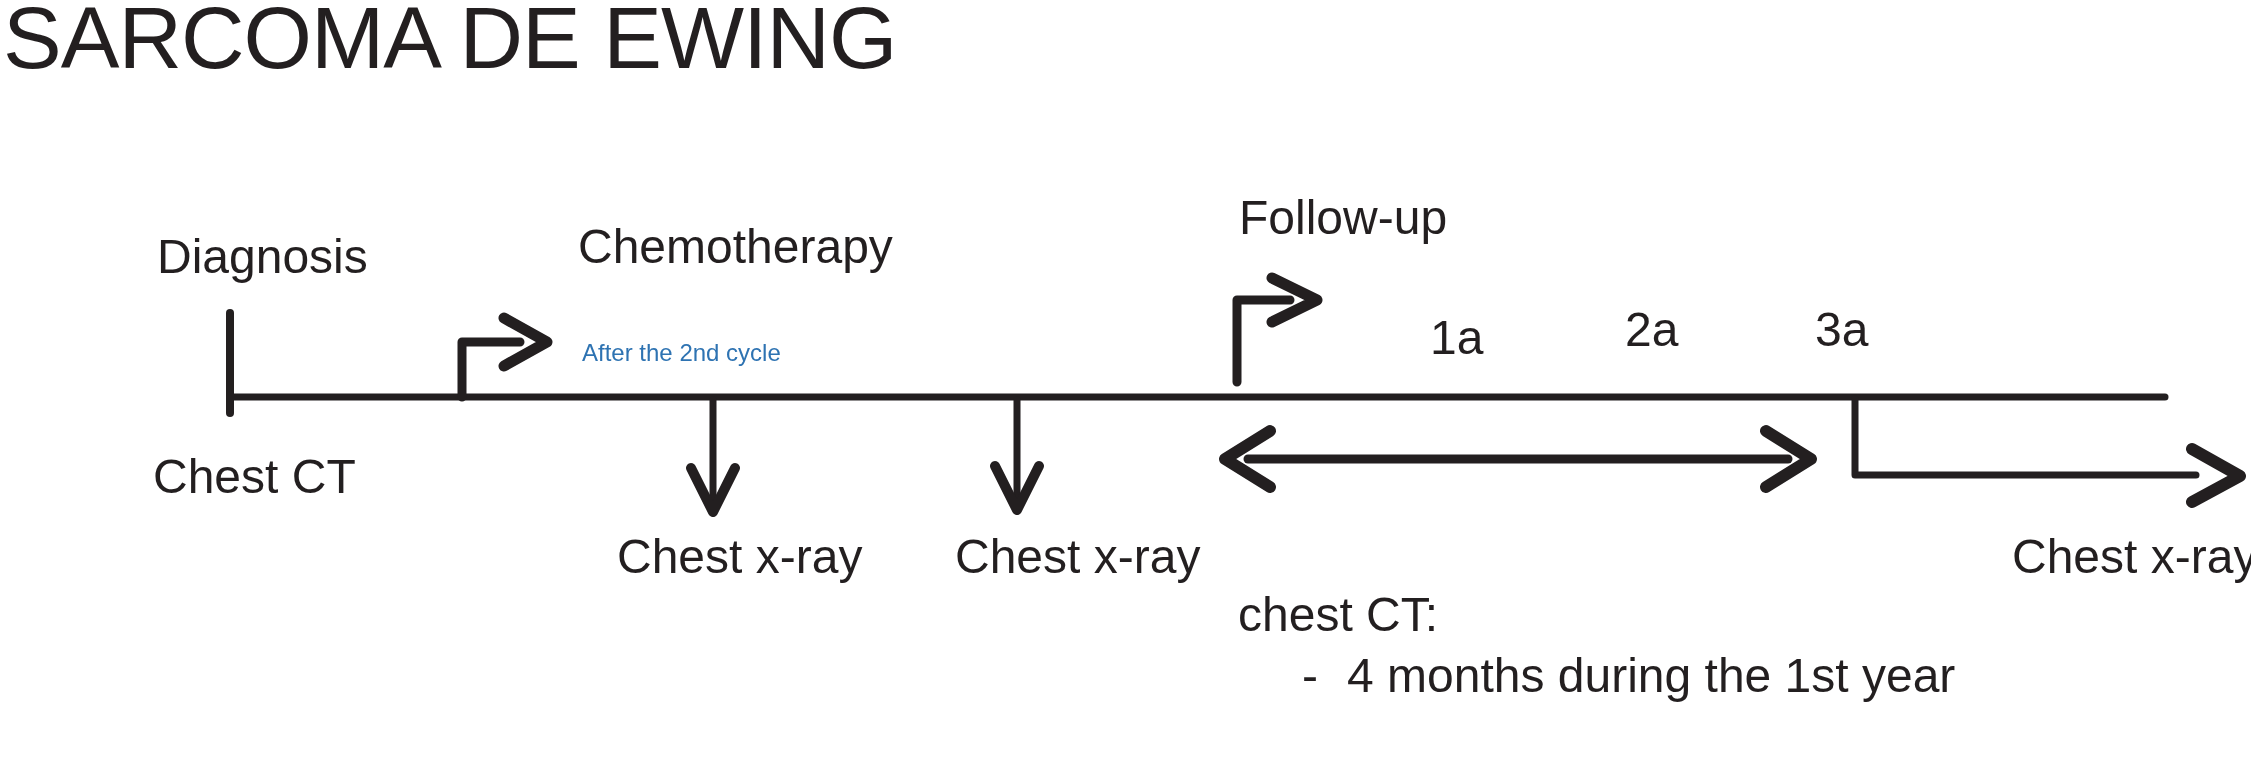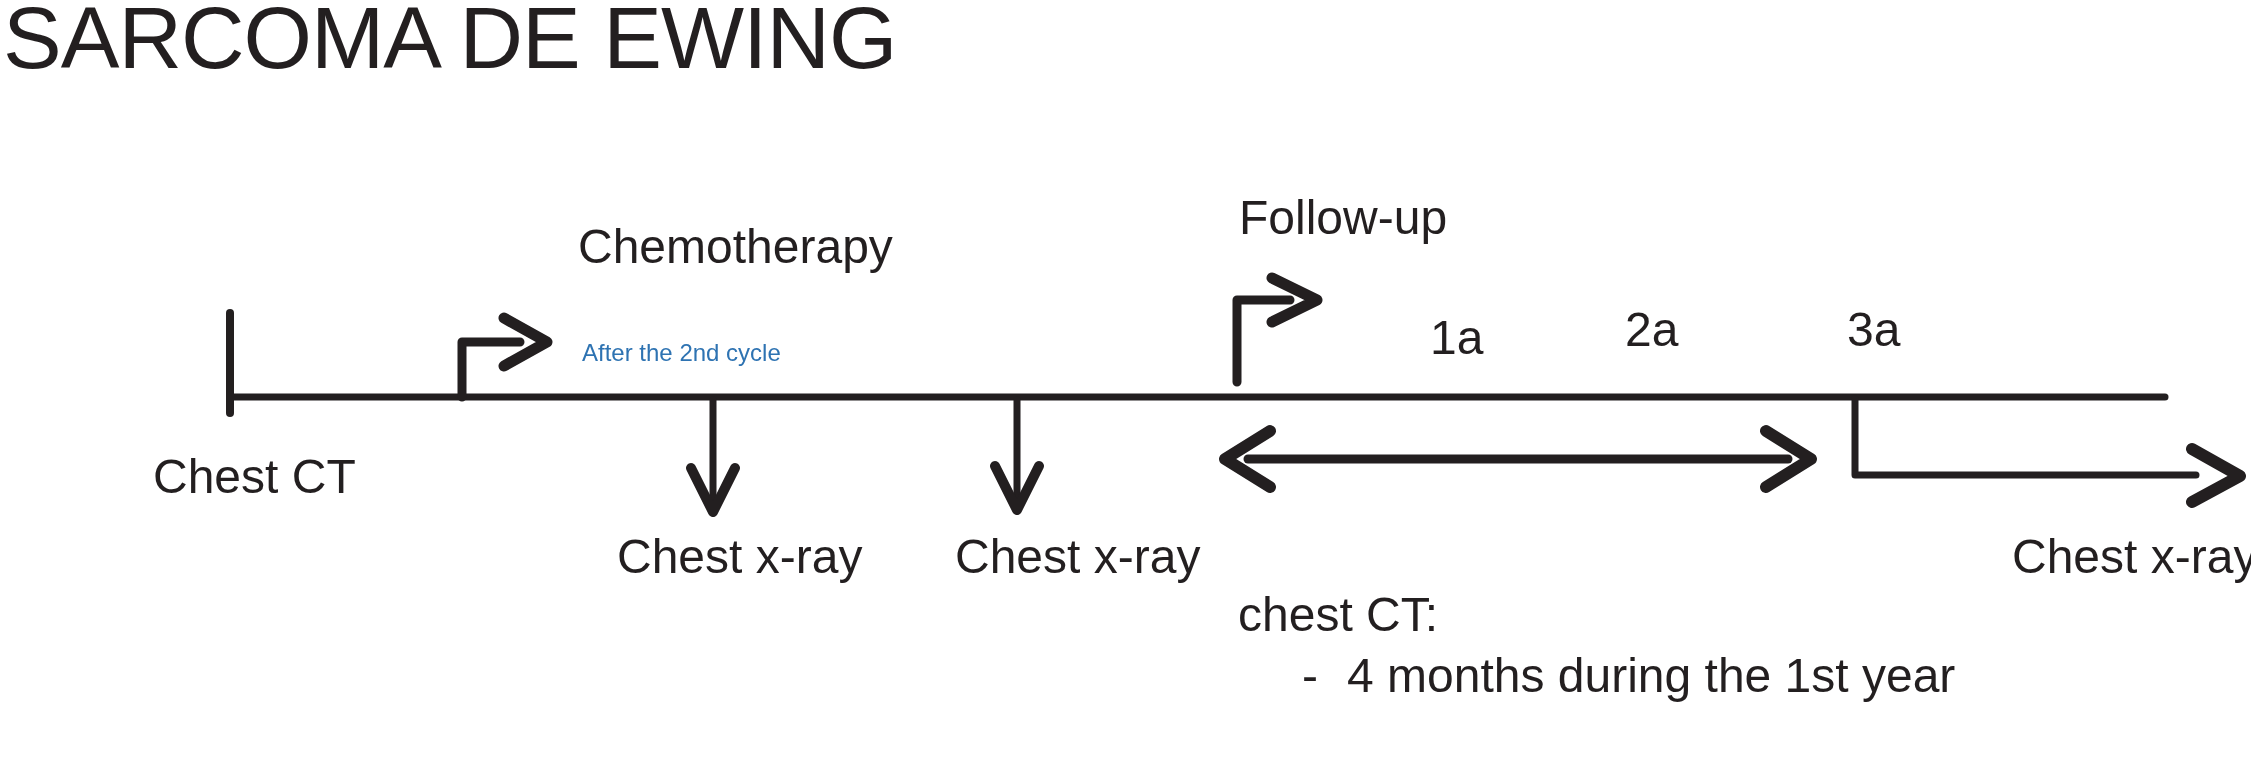--- a/index.html
+++ b/index.html
@@ -62,32 +62,33 @@
     <path d="M1248,459 H1788" stroke-width="9"></path>
     <path d="M1270,431 L1225,459 L1270,487" stroke-width="12"></path>
     <path d="M1766,431 L1811,459 L1766,487" stroke-width="12"></path>
 
     <path d="M1855,399 V475 H2196" stroke-width="7"></path>
     <path d="M2192,449 L2240,476 L2192,502" stroke-width="12"></path>
   </svg>
 
   <div class="title">SARCOMA DE EWING</div>
 
+  <div class="lbl" style="left:157px;top:233px;">Diagnosis</div>
   <div class="lbl" style="left:578px;top:223px;">Chemotherapy</div>
 
   <div class="lbl" style="left:153px;top:453px;">Chest CT</div>
   <div class="lbl note-blue" style="left:582px;top:341px;">After the 2nd cycle</div>
 
   <div class="lbl" style="left:617px;top:533px;">Chest x-ray</div>
   <div class="lbl" style="left:955px;top:533px;">Chest x-ray</div>
 
   <div class="lbl" style="left:1239px;top:194px;">Follow-up</div>
   <div class="lbl" style="left:1430px;top:314px;">1a</div>
   <div class="lbl" style="left:1625px;top:306px;">2a</div>
-  <div class="lbl" style="left:1815px;top:306px;margin-left:32px;">3a</div>
+  <div class="lbl" style="left:1815px;top:306px;">3a</div>
 
   <div class="lbl" style="left:1238px;top:591px;">chest CT:</div>
 
   <div class="lbl bullet-row" style="left:1302px;top:652px;">
     <span class="bdash">-</span><span>4 months during the 1st year</span>
   </div>
 
   <div class="lbl" style="left:2012px;top:533px;">Chest x-ray</div>
 
 </div>

